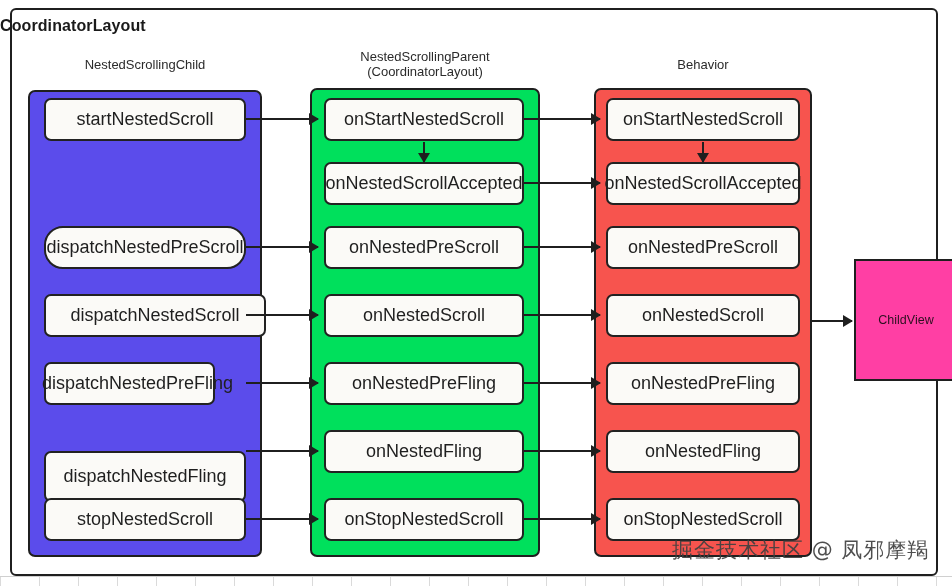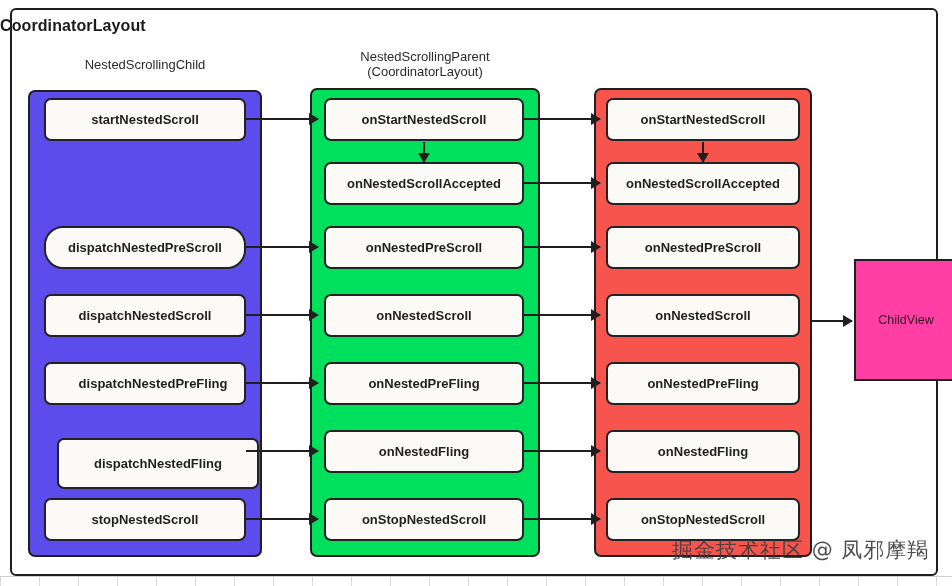--- a/index.html
+++ b/index.html
@@ -80,24 +80,23 @@
   
   .mbox {
     position: absolute;
     border: 2px solid #222222;
     border-radius: 7px;
     background: #fbfaf7;
     box-sizing: border-box;
     display: flex;
     align-items: center;
     justify-content: center;
-    font-size: 13px;
+    font-size: 18px;
     color: #1f1f1f;
     white-space: nowrap;
-    font-weight: bold;
   }
 
   
   .childview {
     position: absolute;
     left: 854px;
     top: 259px;
     width: 104px;
     height: 122px;
     background: #ff3fa4;
@@ -166,30 +165,31 @@
 
   <div class="diagram-title">CoordinatorLayout</div>
 
   <div class="col-label col-label-parent">
     <div>NestedScrollingParent</div>
     <div>(CoordinatorLayout)</div>
   </div>
 
   <div class="col-label col-label-child">NestedScrollingChild</div>
 
+  <div class="col-label col-label-behav">Behavior</div>
 
   <div class="container container-child"></div>
   <div class="container container-parent"></div>
   <div class="container container-behav"></div>
 
   <div class="mbox" style="left:44px;  top:98px;  width:202px; height:43px;">startNestedScroll</div>
   <div class="mbox" style="left:44px;  top:226px; width:202px; height:43px;border-radius:19px;">dispatchNestedPreScroll</div>
-  <div class="mbox" style="left:44px;  top:294px; width:202px; height:43px;">dispatchNestedScroll</div>
-  <div class="mbox" style="left:44px;  top:362px; width:202px; height:43px;padding-left:16px;">dispatchNestedPreFling</div>
-  <div class="mbox" style="left:44px;  top:438px; width:202px; height:51px;margin-left:13px;">dispatchNestedFling</div>
+  <div class="mbox" style="left:44px;  top:294px; width:222px; height:43px;">dispatchNestedScroll</div>
+  <div class="mbox" style="left:44px;  top:362px; width:171px; height:43px;padding-left:16px;">dispatchNestedPreFling</div>
+  <div class="mbox" style="left:44px;  top:451px; width:202px; height:51px;">dispatchNestedFling</div>
   <div class="mbox" style="left:44px;  top:498px; width:202px; height:43px;">stopNestedScroll</div>
 
   <div class="mbox" style="left:324px; top:98px;  width:200px; height:43px;">onStartNestedScroll</div>
   <div class="mbox" style="left:324px; top:162px; width:200px; height:43px;">onNestedScrollAccepted</div>
   <div class="mbox" style="left:324px; top:226px; width:200px; height:43px;">onNestedPreScroll</div>
   <div class="mbox" style="left:324px; top:294px; width:200px; height:43px;">onNestedScroll</div>
   <div class="mbox" style="left:324px; top:362px; width:200px; height:43px;">onNestedPreFling</div>
   <div class="mbox" style="left:324px; top:430px; width:200px; height:43px;">onNestedFling</div>
   <div class="mbox" style="left:324px; top:498px; width:200px; height:43px;">onStopNestedScroll</div>
 

